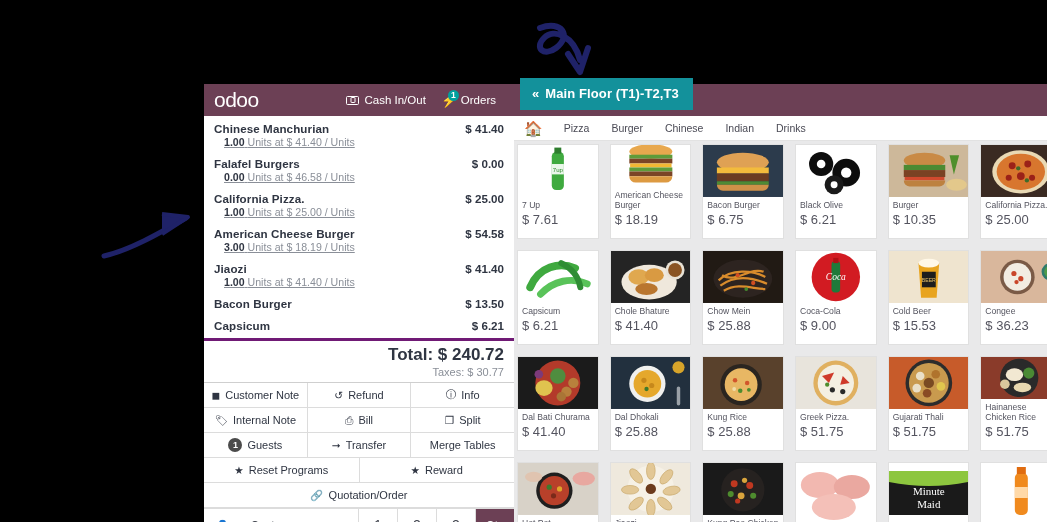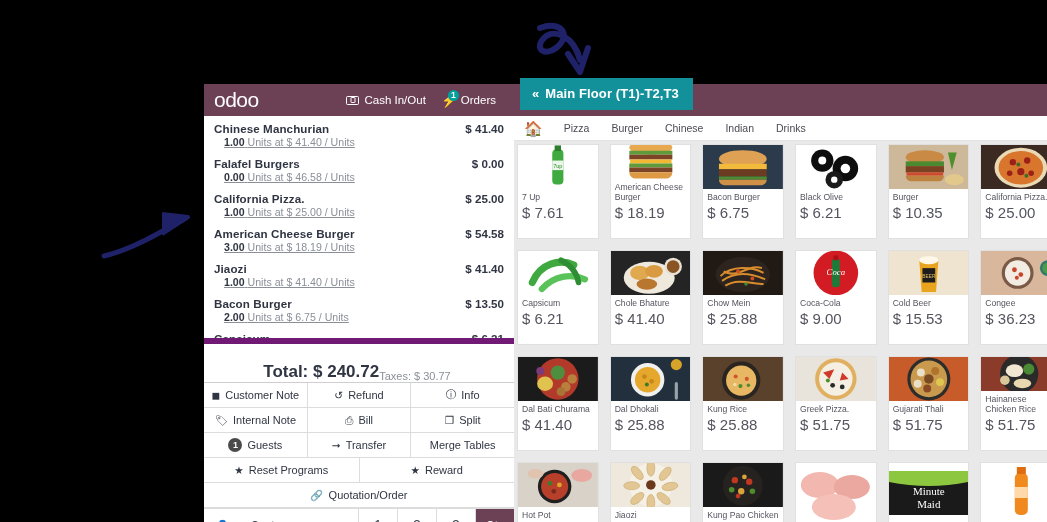--- a/index.html
+++ b/index.html
@@ -60,23 +60,23 @@
   
   #order-list { flex: 0 0 auto; height: 222px; overflow:hidden; padding: 6px 10px 0 10px; background:#fff; position:relative; }
   .order-line { margin-bottom: 9px; }
   .ol-top { display:flex; justify-content:space-between; align-items:baseline; }
   .ol-name { font-size: 11.6px; font-weight: bold; color:#2f3542; letter-spacing:.1px; }
   .ol-price { font-size: 11.6px; font-weight: bold; color:#2f3542; }
   .ol-sub { font-size: 10.6px; color:#8a8f98; margin-left: 10px; margin-top:1px;text-decoration:underline; }
   .ol-sub b { color:#2f3542; font-weight:bold; }
 
   #order-total {
-    height: 44px; background:#fff; border-top:6px solid #701a75;
-    display:flex; flex-direction:row; align-items:flex-end; justify-content:center;
-    padding-right:4px; flex-shrink:0;
+    height: 44px; background:#fff; border-top:3px solid #701a75;
+    display:flex; flex-direction:column; align-items:flex-end; justify-content:center;
+    padding-right:10px; flex-shrink:0;
   }
   #total-line { font-size: 17px; font-weight: bold; color:#2f3542; }
   #taxes-line { font-size: 11px; color:#8a8f98; margin-top:1px; }
 
   
   #control-grid { border-top:1px solid #cfcfcf; flex-shrink:0; }
   .ctrl-row { display:flex; border-bottom:1px solid #dcdcdc; }
   .ctrl-btn {
     flex:1; height:24px; display:flex; align-items:center; justify-content:center; gap:5px;
     font-size:11px; color:#2f3542; border-right:1px solid #dcdcdc; background:#fff;
@@ -124,21 +124,21 @@
     flex:1; display:grid; grid-template-columns: repeat(6, 1fr);
     gap:11px; padding:3px 3px 0 3px; background:#e9e9ea; overflow:hidden;
     align-content:start;
   }
   .prod {
     background:#fff; border:1px solid #e0e0e0; height:95px; overflow:hidden;
     display:flex; flex-direction:column; position:relative;
   }
   .prod-img { height:60px; width:100%; position:relative; overflow:hidden; background:#fff; }
   .prod-name { font-size:8.6px; color:#54545f; padding:3px 4px 0 4px; line-height:1.18; }
-  .prod-price { font-size:15px; color:#54545f; padding:2px 4px 17px 4px; margin-top:auto; }
+  .prod-price { font-size:13px; color:#54545f; padding:2px 4px 11px 4px; margin-top:auto; }
 
   
   #grid-scrollbar {
     position:absolute; right:0px; top:57px; bottom:0; width:5px; background:#f0f0f0;
   }
   #grid-scrollbar .thumb { position:absolute; top:0; left:0; width:5px; height:118px; background:#b9b9bd; }
 
   
   .art { width:100%; height:100%; display:block; }
 </style>
@@ -213,21 +213,20 @@
               <span class="ol-name">Jiaozi</span>
               <span class="ol-price">$ 41.40</span>
             </div>
             <div class="ol-sub"><b>1.00</b> <span>Units at $ 41.40 / Units</span></div>
           </div>
           <div class="order-line">
             <div class="ol-top">
               <span class="ol-name">Bacon Burger</span>
               <span class="ol-price">$ 13.50</span>
             </div>
-            <div class="ol-sub"><b>2.00</b> <span>Units at $ 6.75 / Units</span></div>
           </div>
           <div class="order-line">
             <div class="ol-top">
               <span class="ol-name">Capsicum</span>
               <span class="ol-price">$ 6.21</span>
             </div>
           </div>
         </div>
 
       <div id="order-total">

